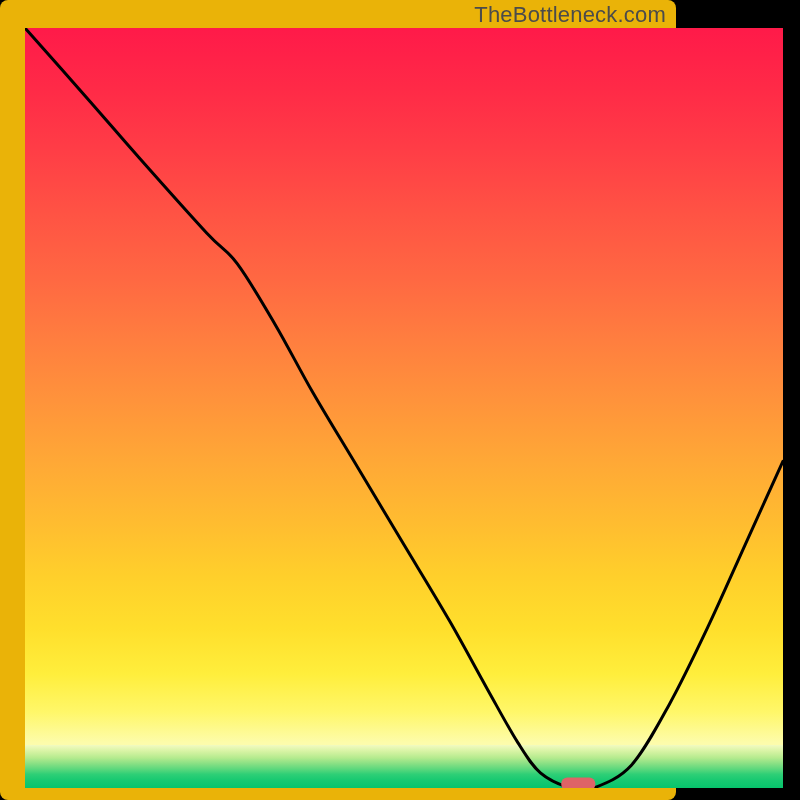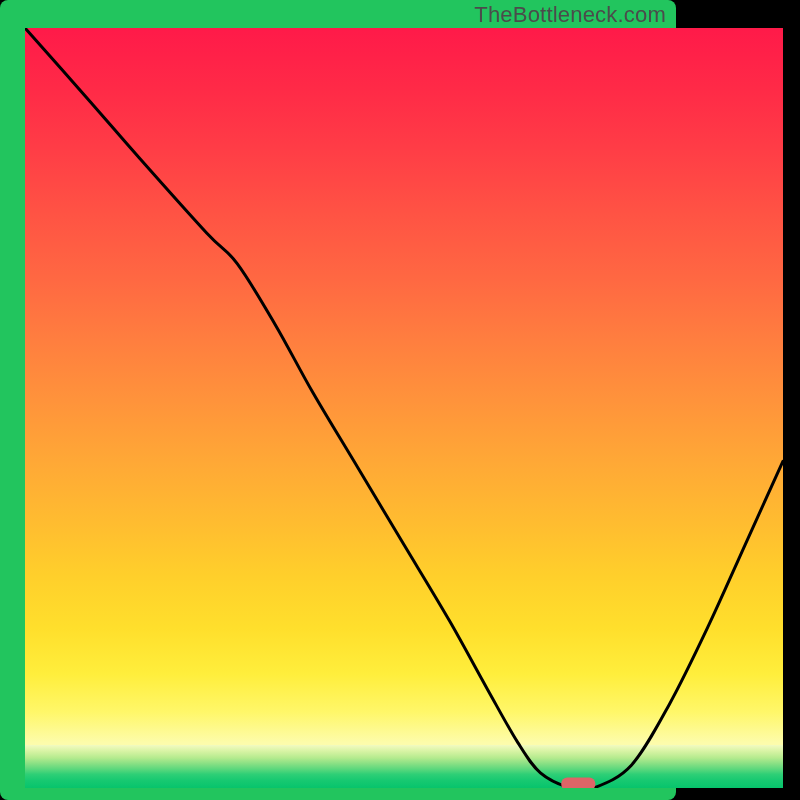--- a/index.html
+++ b/index.html
@@ -8,21 +8,21 @@
     width: 800px;
     height: 800px;
     background: #000;
     overflow: hidden;
     font-family: Arial, Helvetica, sans-serif;
   }
   .outer {
     position: relative;
     width: 676px;
     height: 800px;
-    background: #22c55e;
+    background: #eab308;
     border-radius: 8px;
   }
   .attribution {
     position: absolute;
     top: 2px;
     right: 10px;
     color: #4b4b4b;
     font-size: 22px;
     font-weight: 500;
     letter-spacing: 0.2px;

